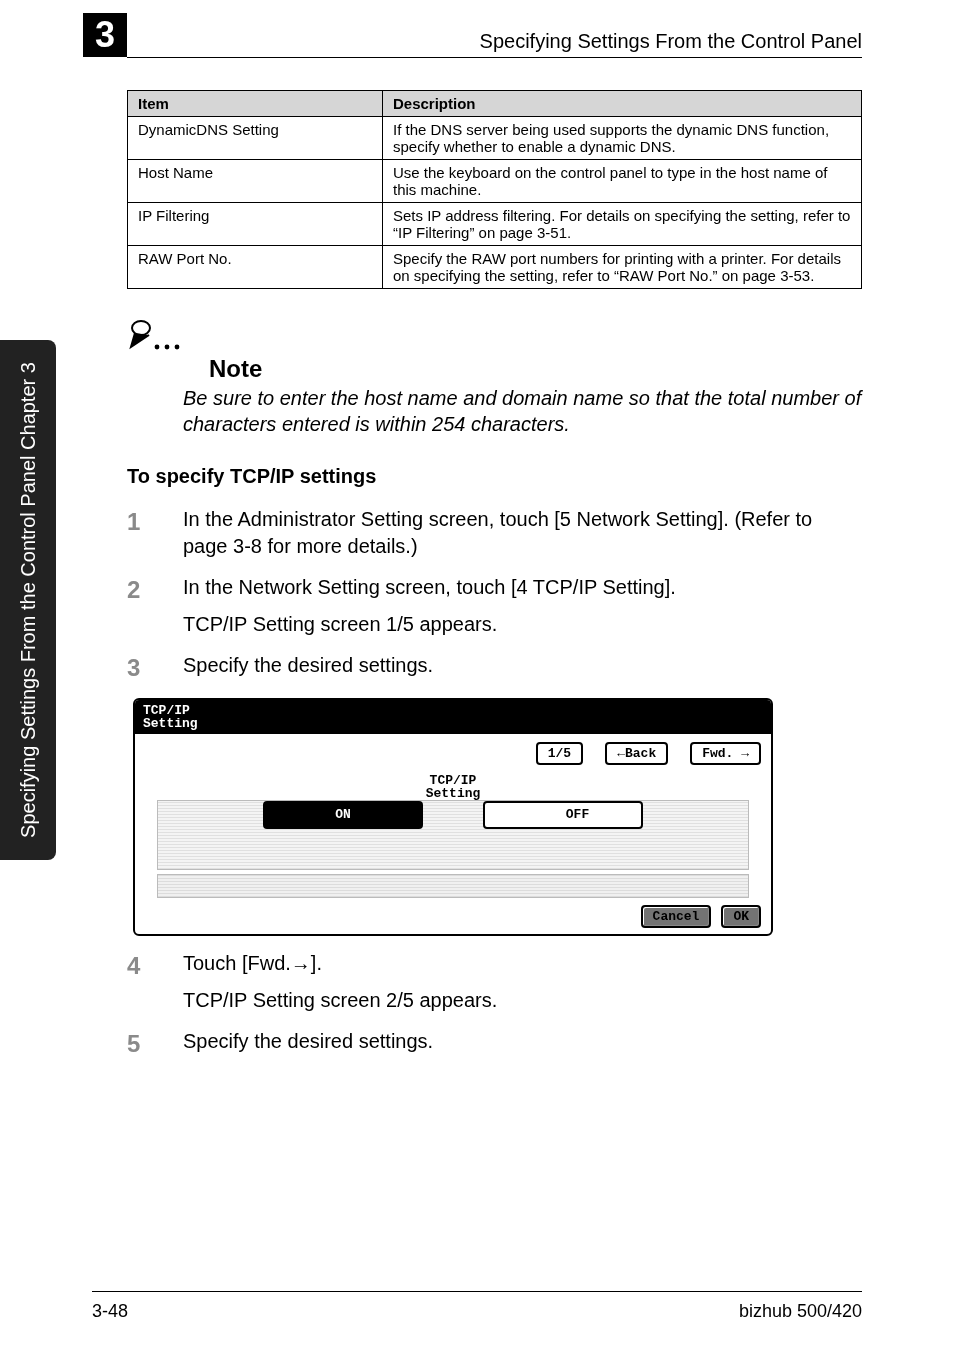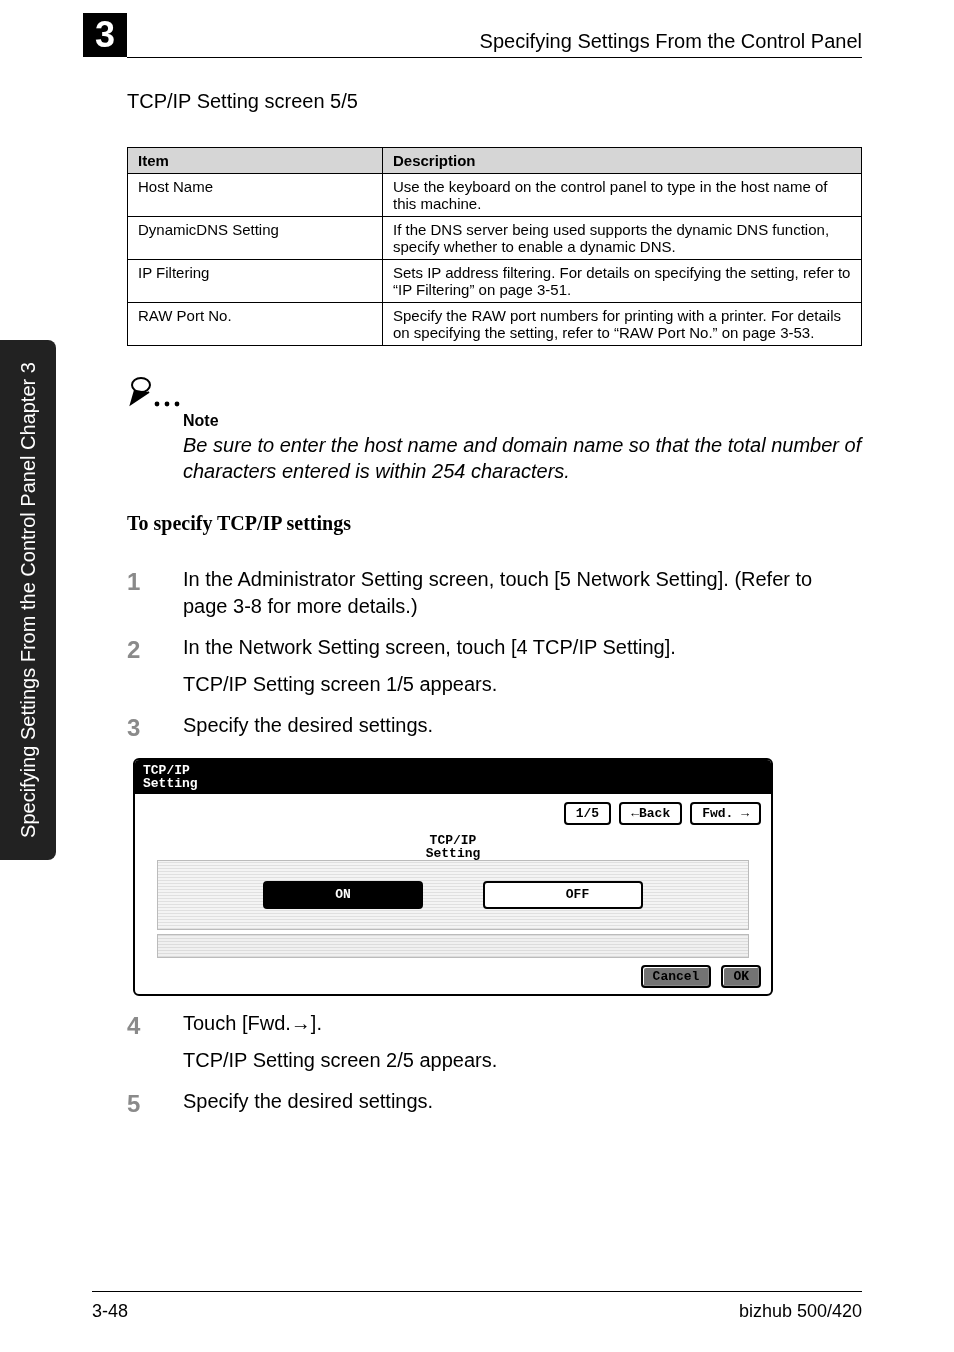--- a/index.html
+++ b/index.html
@@ -86,38 +86,37 @@
     width: 255px;
   }
   .note-icon {
     display: inline-block;
     vertical-align: top;
     margin-top: 28px;
   }
   .note-icon svg { width: 56px; height: 40px; }
   .note-block { margin-top: -6px; }
   .note-title {
-    font-size: 16px;
-    font-weight: bold;
-    margin-left: 56px;
+    font-size: 24px;
+    font-weight: bold;
+    margin-left: 82px;
     margin-top: -2px;
   }
   .note-body {
     font-size: 20px;
     font-style: italic;
     margin-left: 56px;
     line-height: 1.3;
     margin-top: 2px;
   }
   .step-heading {
     font-size: 20px;
     font-weight: bold;
     margin-top: 28px;
-    margin-bottom: 31px;
-    font-family: Liberation Serif, serif;
+    margin-bottom: 18px;
   }
   .step {
     display: flex;
     margin-bottom: 14px;
     font-size: 20px;
     line-height: 1.35;
   }
   .step .num {
     color: #8a8a8a;
     font-weight: bold;
@@ -149,21 +148,21 @@
   }
   .panel-body {
     position: relative;
     height: 200px;
   }
   .panel-top {
     position: absolute;
     right: 10px;
     top: 8px;
     display: flex;
-    gap: 8px;
+    gap: 22px;
     align-items: flex-end;
   }
   .panel-pill {
     border: 2px solid #000;
     border-radius: 4px;
     padding: 2px 10px;
     font-size: 13px;
     font-weight: bold;
     background: #fff;
   }
@@ -179,21 +178,20 @@
   }
   .panel-center-row {
     position: absolute;
     top: 66px;
     left: 22px; right: 22px;
     height: 70px;
     background: repeating-linear-gradient(0deg, #e0e0e0 0 1px, #f4f4f4 1px 3px);
     border: 1px solid #bbb;
     display: flex;
     justify-content: center;
-    align-items: center;
     gap: 60px;
   }
   .panel-btn {
     width: 160px;
     height: 28px;
     border: 2px solid #000;
     border-radius: 4px;
     text-align: center;
     line-height: 24px;
     font-weight: bold;
@@ -241,37 +239,36 @@
 
 <div class="sidebar-tab">
   <span class="sidebar-label">Specifying Settings From the Control Panel    Chapter 3</span>
 </div>
 
 <div class="chapter-box">3</div>
 <div class="header-title">Specifying Settings From the Control Panel</div>
 <div class="header-rule"></div>
 
 <div class="content">
-  <div class="screen-heading">TCP/IP Setting screen 5/5</div>
 
   <table class="settings">
     <thead>
       <tr>
         <th>Item</th>
         <th>Description</th>
       </tr>
     </thead>
     <tbody>
       <tr>
+        <td>DynamicDNS Setting</td>
+        <td>If the DNS server being used supports the dynamic DNS function, specify whether to enable a dynamic DNS.</td>
+      </tr>
+      <tr>
         <td>Host Name</td>
         <td>Use the keyboard on the control panel to type in the host name of this machine.</td>
-      </tr>
-      <tr>
-        <td>DynamicDNS Setting</td>
-        <td>If the DNS server being used supports the dynamic DNS function, specify whether to enable a dynamic DNS.</td>
       </tr>
       <tr>
         <td>IP Filtering</td>
         <td>Sets IP address filtering. For details on specifying the setting, refer to “IP Filtering” on page 3-51.</td>
       </tr>
       <tr>
         <td>RAW Port No.</td>
         <td>Specify the RAW port numbers for printing with a printer. For details on specifying the setting, refer to “RAW Port No.” on page 3-53.</td>
       </tr>
     </tbody>

